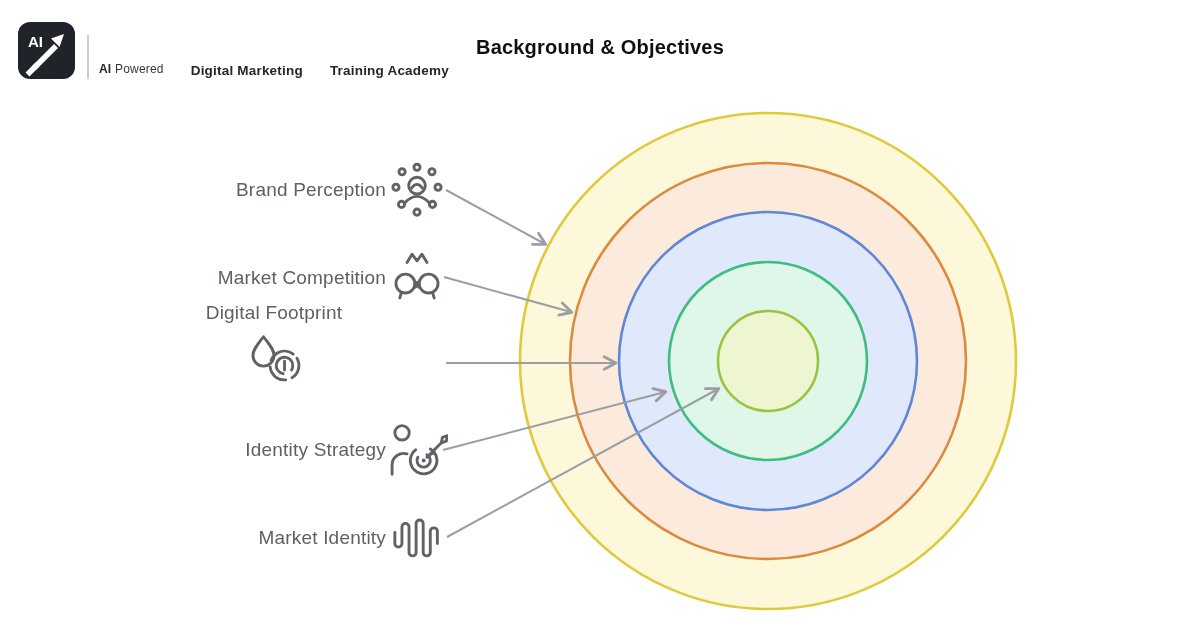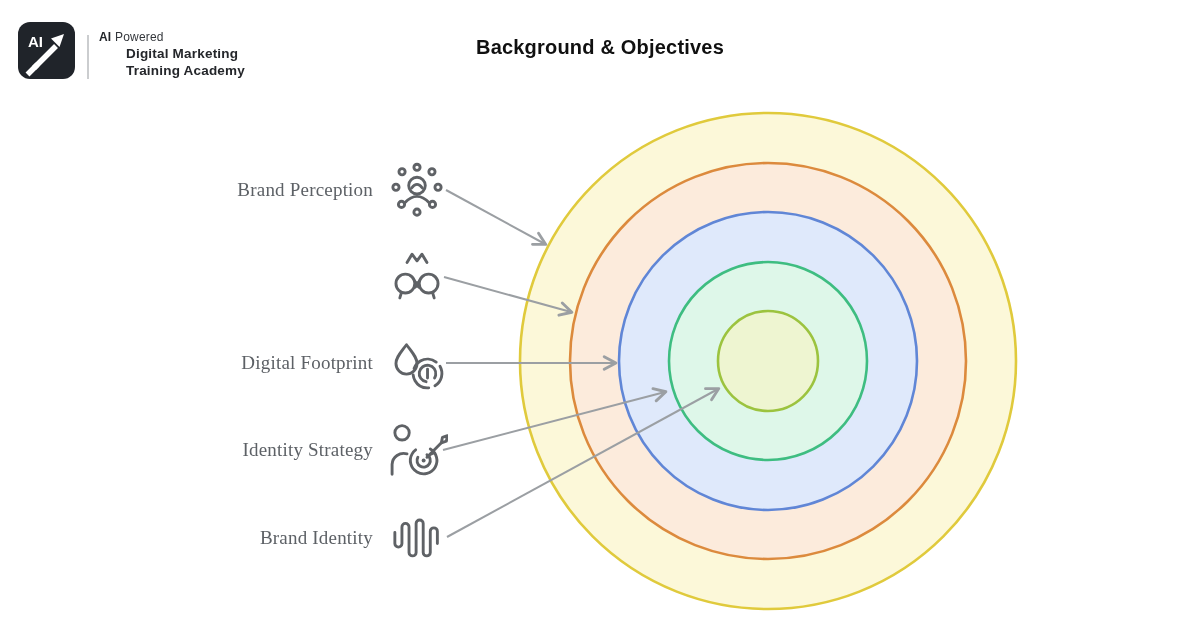--- a/index.html
+++ b/index.html
@@ -5,38 +5,38 @@
   html,body{margin:0;padding:0;}
   body{
     width:1200px;height:628px;position:relative;background:#ffffff;overflow:hidden;
     font-family:"Liberation Sans","DejaVu Sans",sans-serif;
   }
   
   .logo-wrap{position:absolute;left:18px;top:22px;display:flex;align-items:flex-end;}
   .logo-badge{width:57px;height:57px;border-radius:12px;background:#20242a;position:relative;flex:0 0 auto;}
   .logo-badge svg{position:absolute;left:0;top:0;}
   .logo-divider{width:2px;height:44px;background:#cbcdcf;margin-left:12px;margin-right:10px;}
-  .logo-text{display:flex;flex-direction:column;justify-content:center;}
+  .logo-text{display:flex;flex-direction:row;justify-content:center;}
   .logo-line1{font-size:12px;color:#33363b;line-height:15px;letter-spacing:.2px;}
   .logo-line1 b{font-weight:700;color:#222529;}
   .logo-line2{font-size:13.5px;font-weight:700;color:#24262a;line-height:17px;letter-spacing:.2px;margin-left:27px;}
   .page-title{
     position:absolute;left:0;right:0;top:36px;text-align:center;
     font-size:20px;font-weight:700;color:#101010;letter-spacing:.2px;
   }
   
   #diagram-svg{position:absolute;left:0;top:0;}
   
   .label-row{
     position:absolute;left:100px;width:348px;height:64px;
     display:flex;align-items:center;justify-content:flex-end;
   }
-  .row-0{top:158px;} .row-1{top:246px;} .row-2{top:331px;} .row-3{top:418px;} .row-4{top:506px;}
+  .row-0{top:158px;} .row-1{top:246px;} .row-2{top:322px;flex-direction:column;} .row-3{top:418px;} .row-4{top:506px;}
   .row-label{
-    font-size:19px;color:#5d6166;margin-right:13px;white-space:nowrap;letter-spacing:.2px;font-family:Liberation Serif, serif;
+    font-size:19px;color:#5d6166;white-space:nowrap;letter-spacing:.2px;
   }
   .row-icon{flex:0 0 auto;}
   .ic{stroke:#5f6266;stroke-width:2.6;fill:none;stroke-linecap:round;stroke-linejoin:round;}
   .ic-fill{fill:#5f6266;stroke:none;}
 </style>
 </head>
 <body>
 
 <div class="logo-wrap">
   <div class="logo-badge">
@@ -86,20 +86,21 @@
     <circle class="ic" cx="47" cy="25.5" r="2.8"></circle>
     <circle class="ic" cx="42" cy="41" r="2.8"></circle>
     <circle class="ic" cx="28" cy="48" r="2.8"></circle>
     <circle class="ic" cx="14" cy="41" r="2.8"></circle>
     <circle class="ic" cx="9" cy="25.5" r="2.8"></circle>
     <circle class="ic" cx="14.5" cy="11.5" r="2.8"></circle>
   </svg>
 </div>
 
 <div class="label-row row-1">
+  <span class="row-label">Market Competition</span>
   <svg class="row-icon" width="62" height="62" viewBox="0 0 56 56">
     <path class="ic" d="M19 14 l4.5 -7.5 4.5 6 4.5 -6 4.5 7.5"></path>
     <circle class="ic" cx="17.5" cy="33" r="8.5"></circle>
     <path class="ic" d="M25.5 30.5 l3.5 3.5 -3 2.5"></path>
     <path class="ic" d="M12.5 46 l1.5 -5"></path>
     <circle class="ic" cx="38.5" cy="33" r="8.5"></circle>
     <path class="ic" d="M30.5 30.5 l-3.5 3.5 3 2.5"></path>
     <path class="ic" d="M43.5 46 l-1.5 -5"></path>
   </svg>
 </div>
@@ -122,17 +123,17 @@
     <circle class="ic" cx="34" cy="37.5" r="12" stroke-dasharray="61 14" transform="rotate(-60 34 37.5)"></circle>
     <circle class="ic" cx="34" cy="37.5" r="6" stroke-dasharray="28 10" transform="rotate(-60 34 37.5)"></circle>
     <circle class="ic-fill" cx="34" cy="37.5" r="1.8"></circle>
     <line class="ic" x1="50" y1="21.5" x2="37" y2="34.5"></line>
     <polygon class="ic-fill" points="36.5,35 42,29.5 44,31.5"></polygon>
     <path class="ic" d="M50 21.5 l1 -5 4.5 -1.5 -1 5 -4.5 1.5 z"></path>
   </svg>
 </div>
 
 <div class="label-row row-4">
-  <span class="row-label">Brand Identity</span>
+  <span class="row-label">Market Identity</span>
   <svg class="row-icon" width="62" height="62" viewBox="0 0 56 56">
     <path class="ic" d="M8 23 v10 a3.2 3.2 0 0 0 6.4 0 V18 a3.2 3.2 0 0 1 6.4 0 v23 a3.2 3.2 0 0 0 6.4 0 V15 a3.2 3.2 0 0 1 6.4 0 v26 a3.2 3.2 0 0 0 6.4 0 V22 a3.2 3.2 0 0 1 6.4 0 v11"></path>
   </svg>
 </div>
 
 </body></html>

